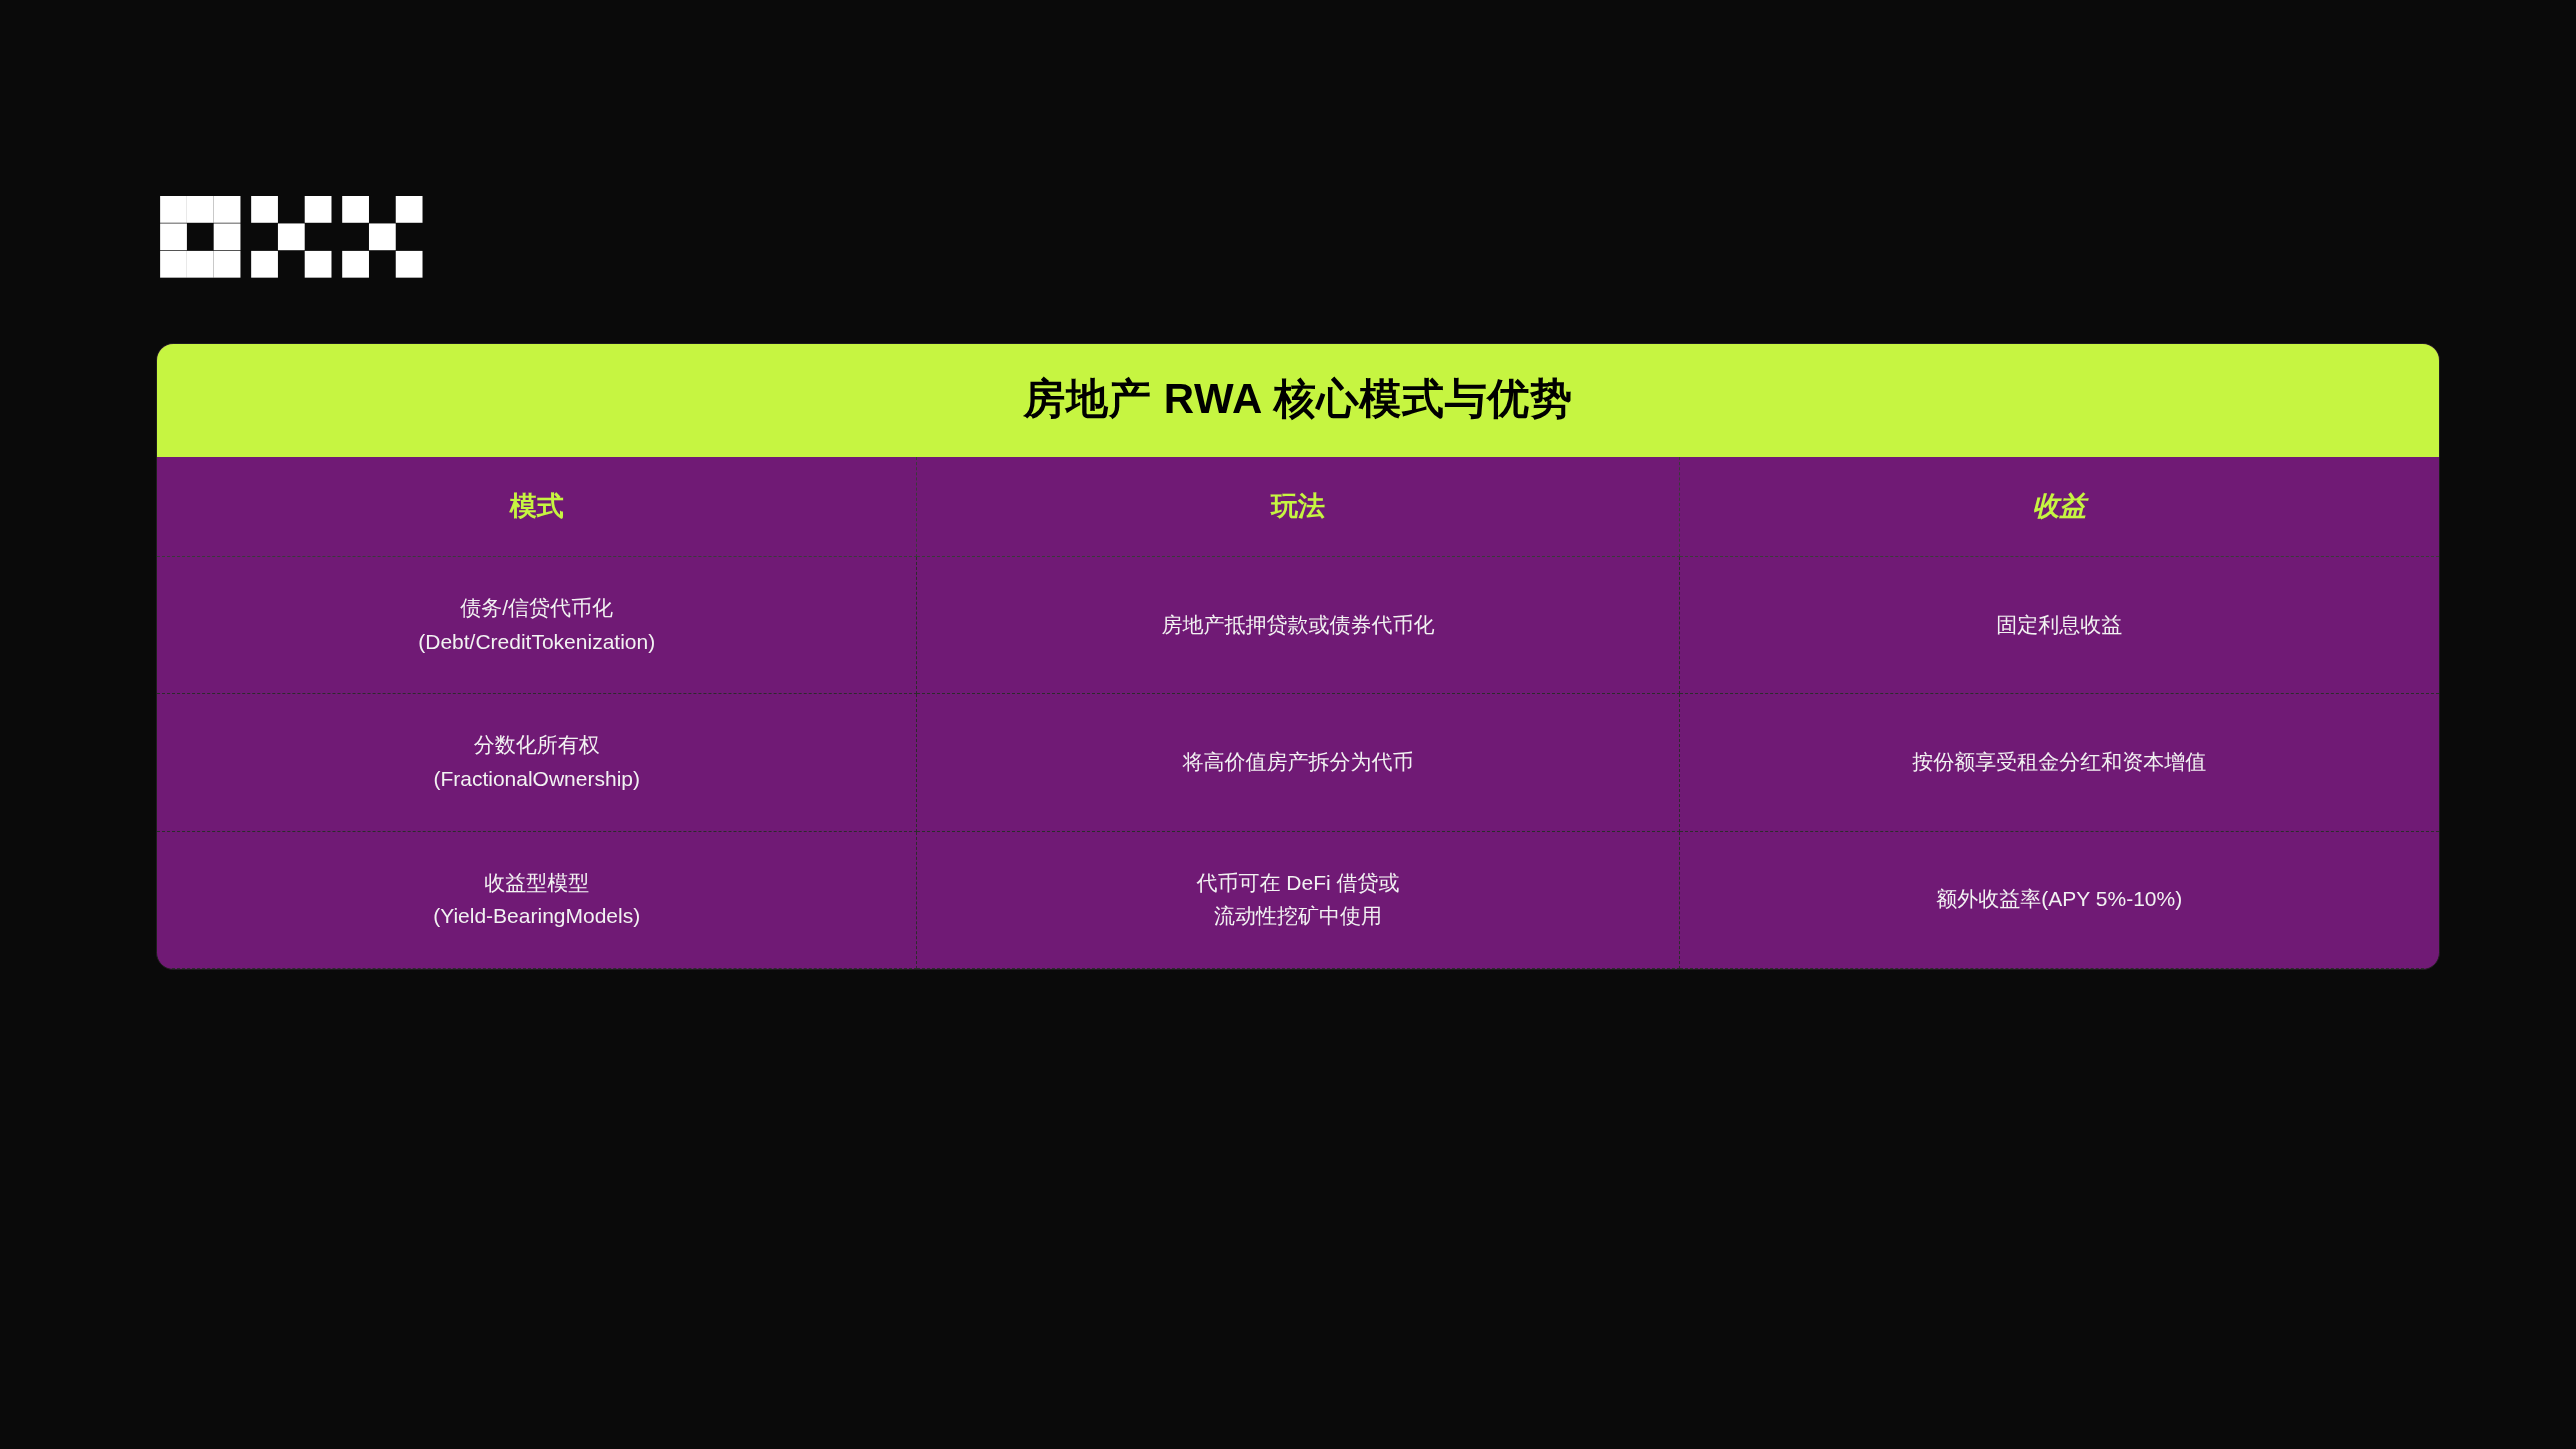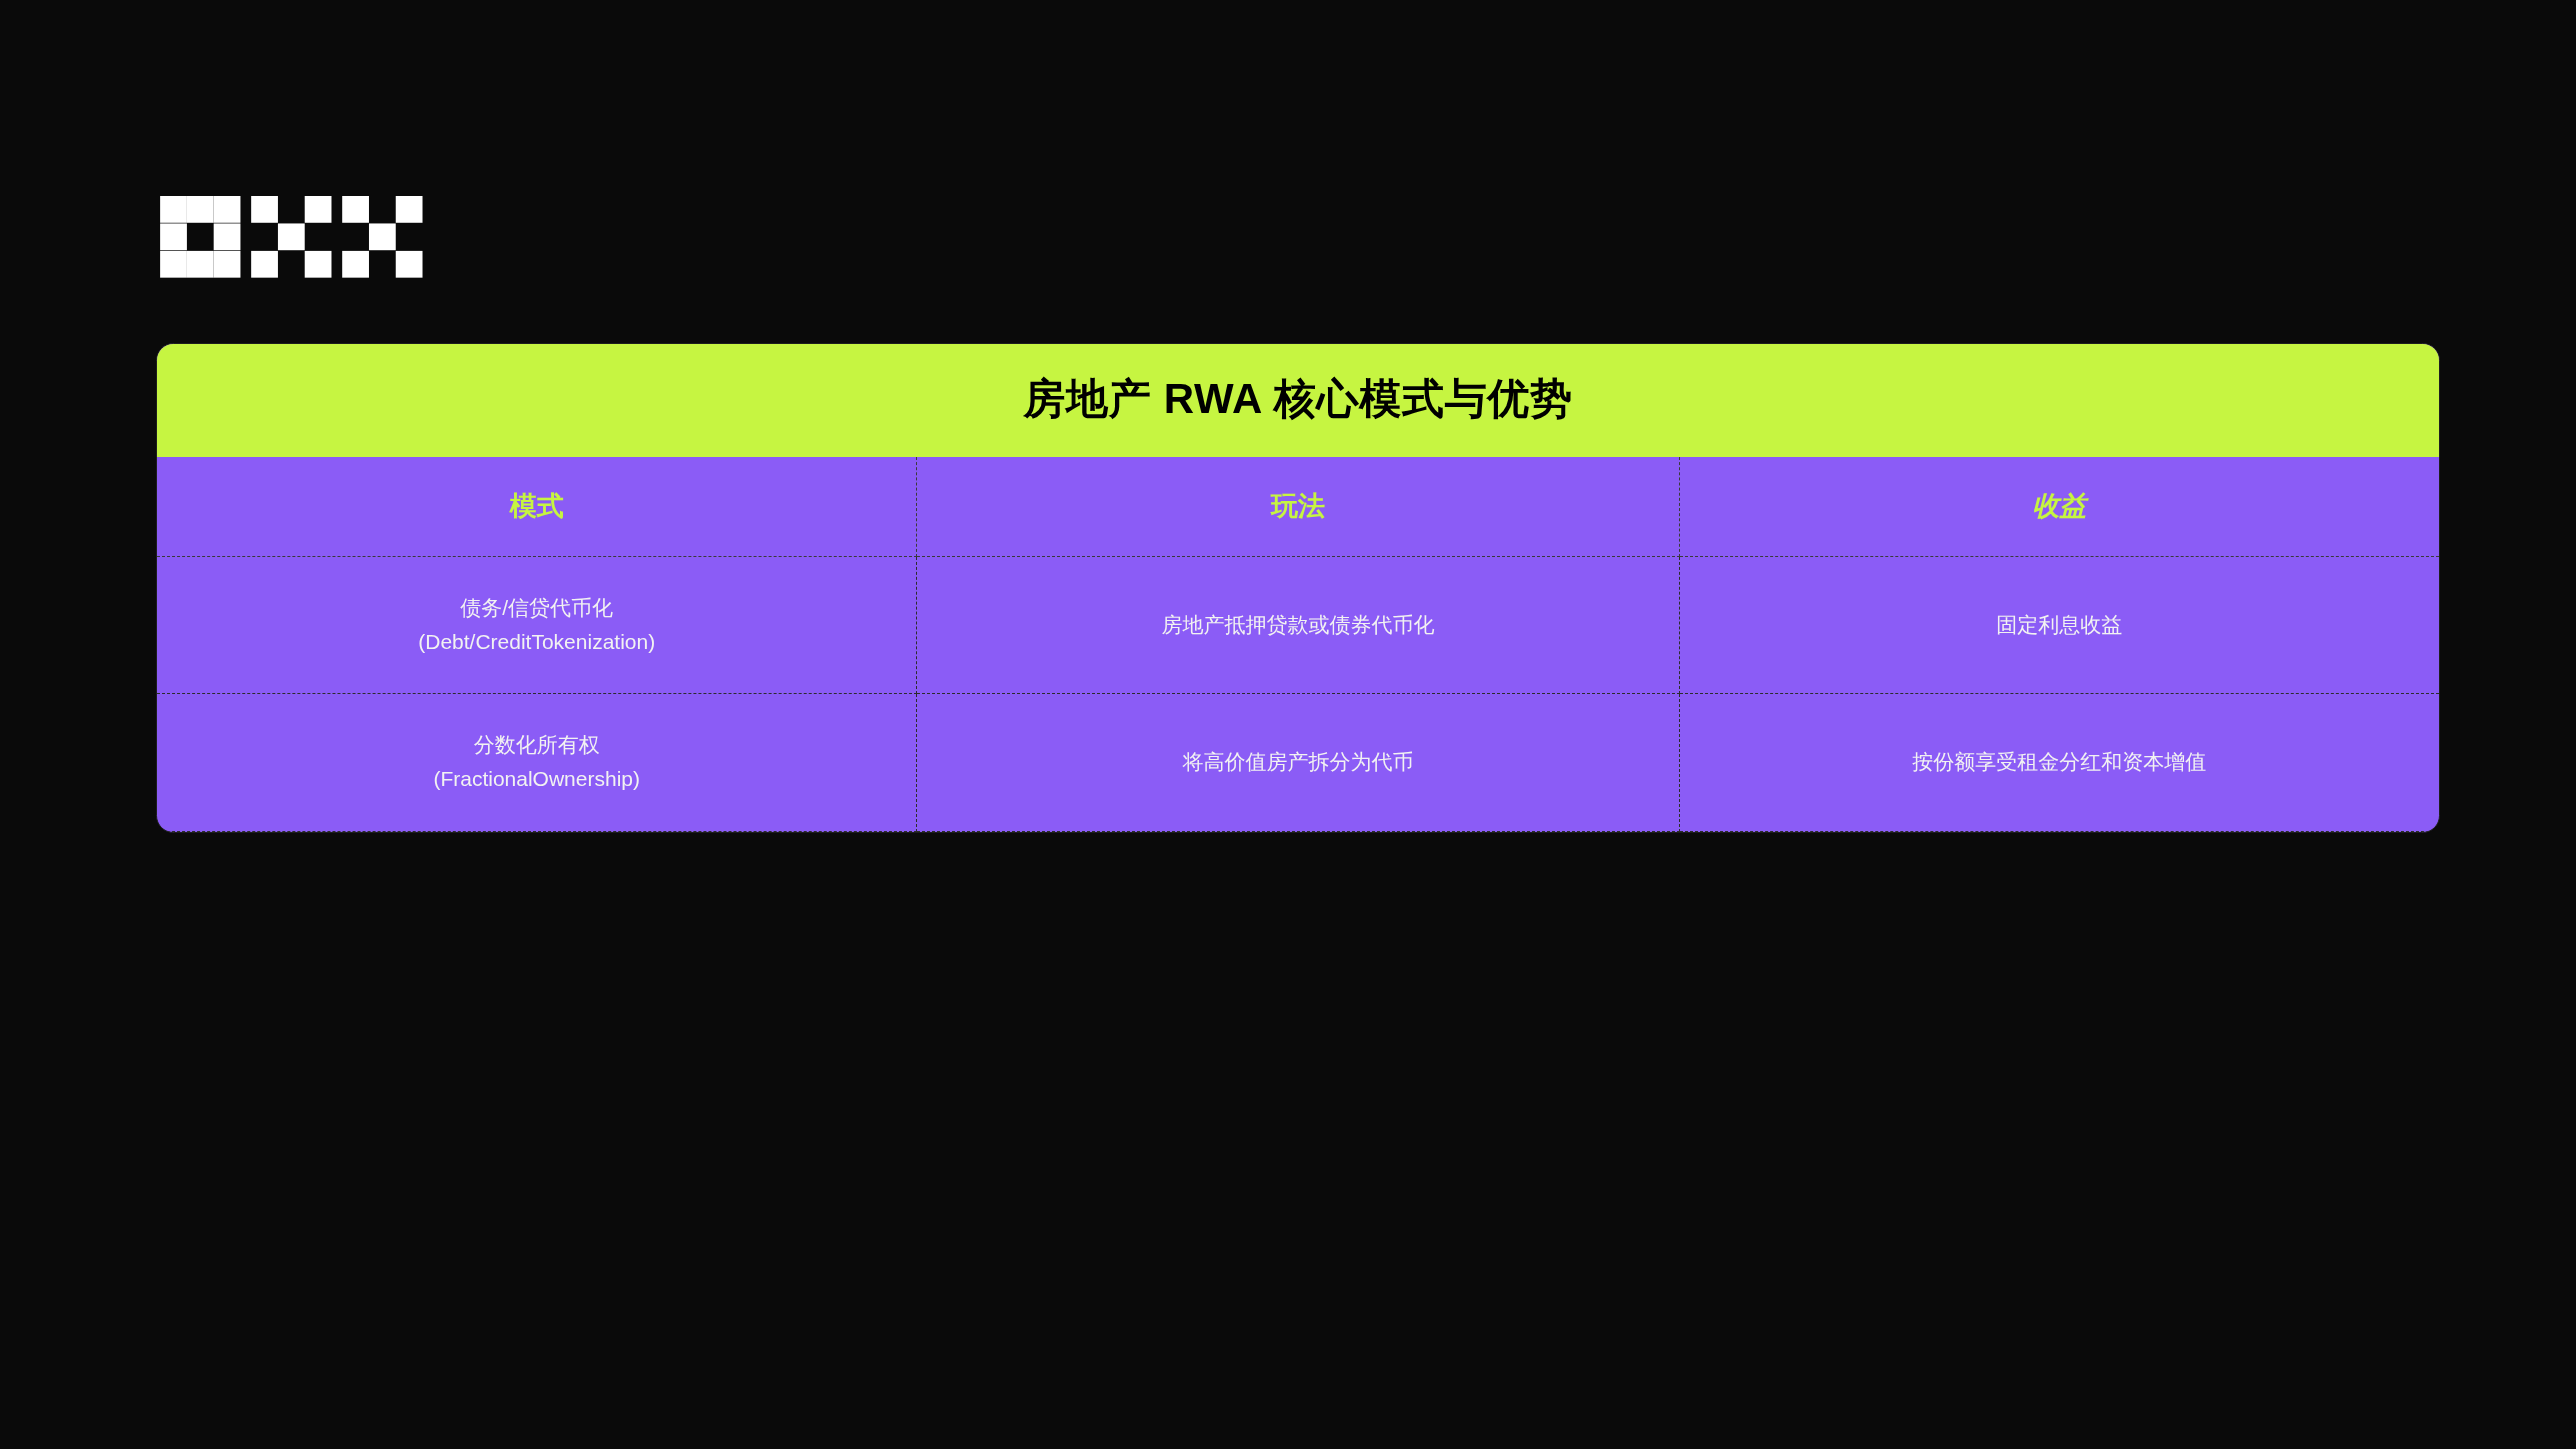--- a/index.html
+++ b/index.html
@@ -28,21 +28,21 @@
   .logo-svg { display:block; }
 
   
   .card {
     position: absolute;
     left: 156px;
     top: 343px;
     width: 2284px;
     border-radius: 17.4px;
     overflow: hidden;
-    background: #8b5cf6;
+    background: #701a75;
     border: 0.7px solid #1e1e1e;
     box-sizing: border-box;
   }
 
   .card-title {
     background: #c6f541;
     color: #000000;
     text-align: center;
     font-size: 42px;
     font-weight: bold;
@@ -154,16 +154,29 @@
           <span class="cell-line">分数化所有权</span>
           <span class="cell-line">(FractionalOwnership)</span>
         </td>
         <td>
           <span class="cell-line">将高价值房产拆分为代币</span>
         </td>
         <td>
           <span class="cell-line">按份额享受租金分红和资本增值</span>
         </td>
       </tr>
+      <tr>
+        <td>
+          <span class="cell-line">收益型模型</span>
+          <span class="cell-line">(Yield-BearingModels)</span>
+        </td>
+        <td>
+          <span class="cell-line">代币可在 DeFi 借贷或</span>
+          <span class="cell-line">流动性挖矿中使用</span>
+        </td>
+        <td>
+          <span class="cell-line">额外收益率(APY 5%-10%)</span>
+        </td>
+      </tr>
     </tbody>
   </table>
 </div>
 
 
 </body></html>

